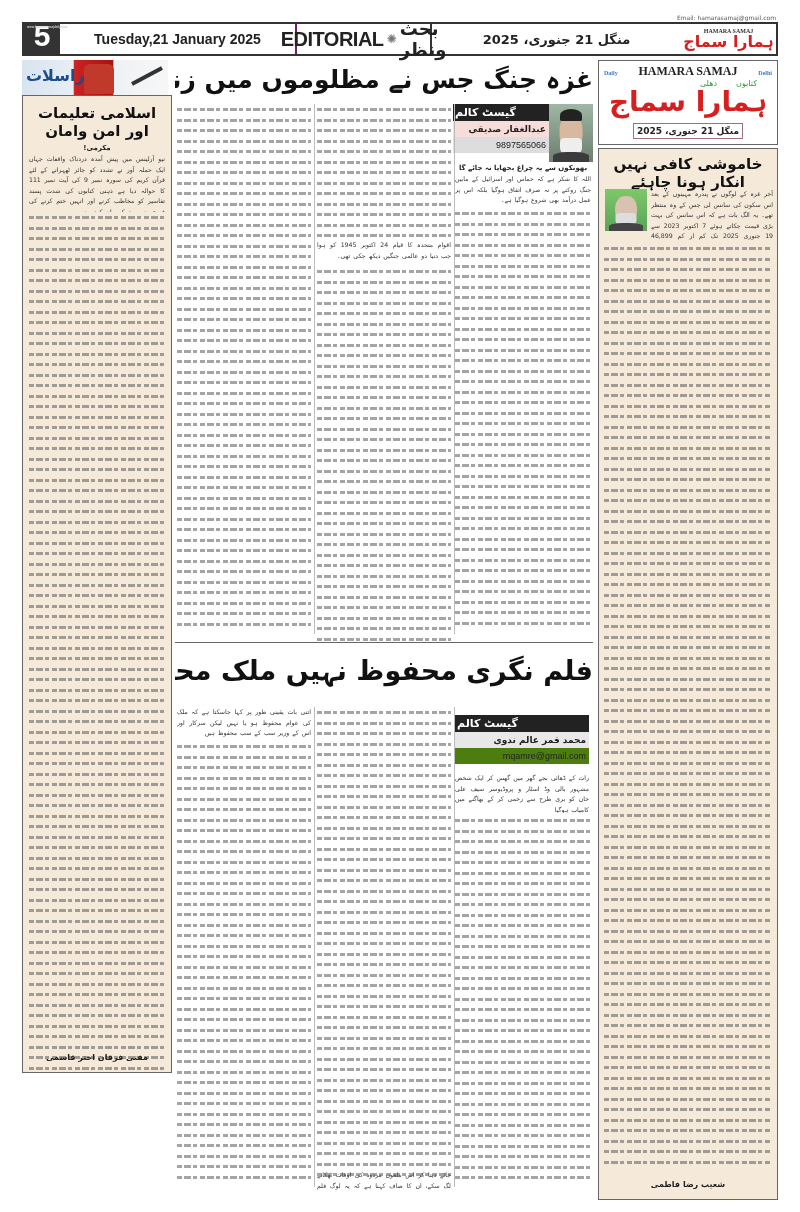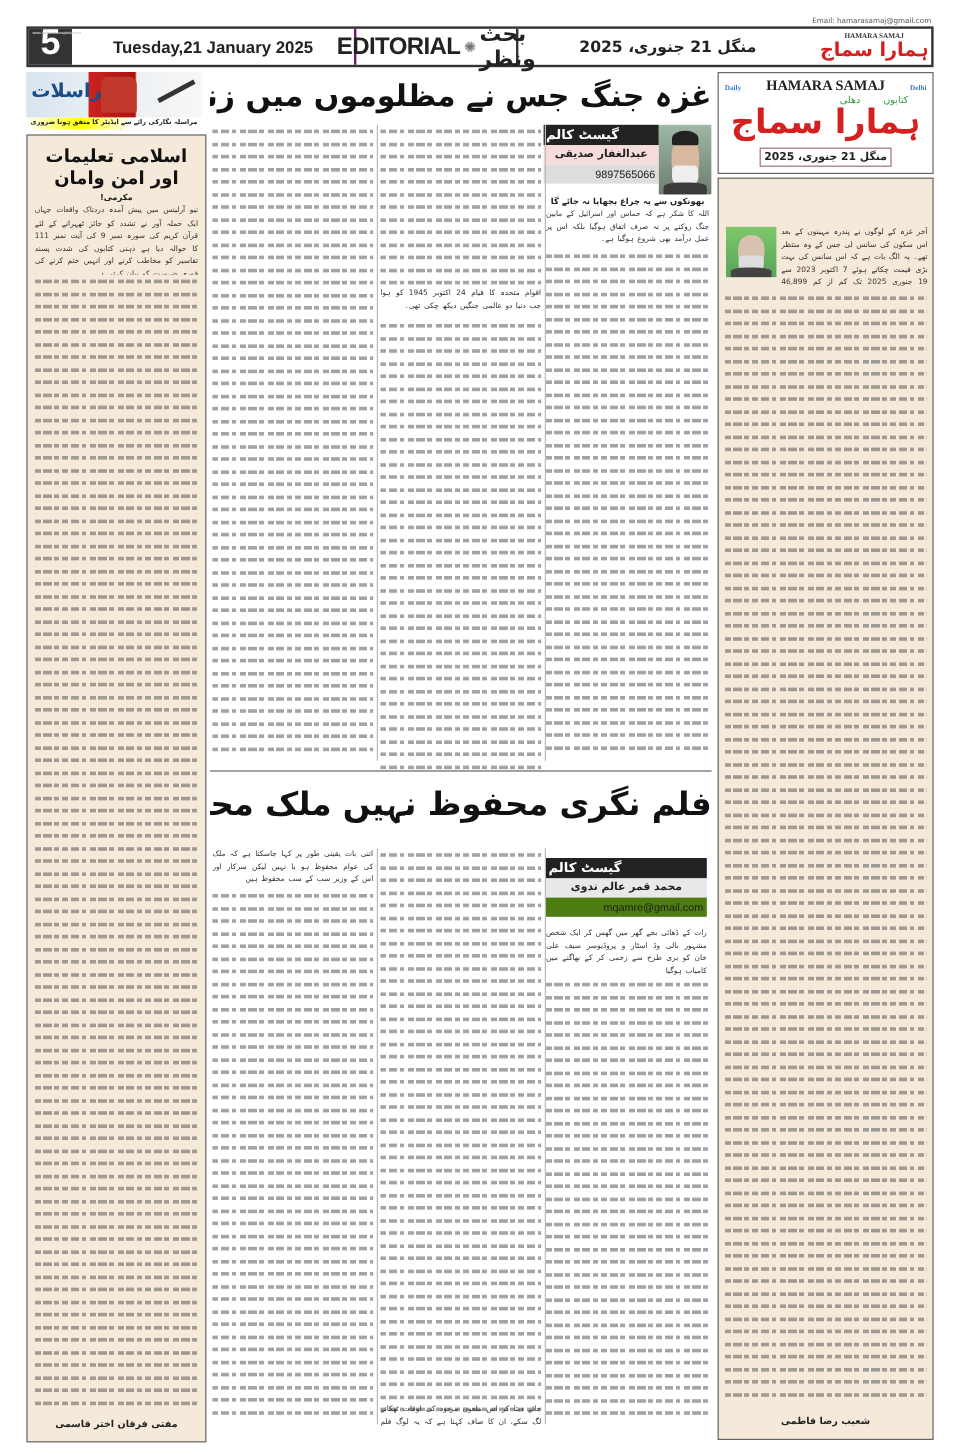--- a/index.html
+++ b/index.html
@@ -18,21 +18,21 @@
 .hdr .logo-sm .t2{font:bold 16px "DejaVu Sans",sans-serif;color:#d42020;line-height:1}
 .col{position:absolute;overflow:hidden}
 .bd{border:1.5px solid #666}
 .ur-txt{direction:rtl;text-align:justify;font:6.2px/10.5px "DejaVu Sans",sans-serif;color:#333;word-spacing:1px}
 .lines{display:flex;flex-direction:column;gap:0}
 .line{height:10.5px;border-bottom:0;position:relative}
 .line::after{content:"";position:absolute;left:2px;right:2px;top:4px;height:3px;background:repeating-linear-gradient(90deg,#5a5a5a 0 5px,transparent 5px 7px,#5a5a5a 7px 14px,transparent 14px 16px,#5a5a5a 16px 20px,transparent 20px 23px);opacity:.55}
 .beige{background:#f5e9d9}
 .headline{direction:rtl;font-weight:bold;text-align:center;color:#111}
 .gk{background:#222;color:#fff;font:bold 11px "DejaVu Sans",sans-serif;text-align:left;direction:rtl;padding:2px}
-.gk-name{background:#f7dcdc;font:bold 9px "DejaVu Sans",sans-serif;text-align:center;direction:rtl;padding:3px;color:#222}
+.gk-name{background:#f7dcdc;font:bold 9px "DejaVu Sans",sans-serif;text-align:right;direction:rtl;padding:3px;color:#222}
 .gk-ph{background:#ddd;font:9px "Liberation Sans",sans-serif;text-align:right;padding:3px}
 .photo{background:linear-gradient(180deg,#9fb7a5 0%,#6d7f70 100%);position:relative;overflow:hidden}
 .photo .face{position:absolute;left:50%;top:18%;width:52%;height:62%;transform:translateX(-50%);background:#d8b9a0;border-radius:45% 45% 40% 40%}
 .photo .cap{position:absolute;left:50%;top:8%;width:50%;height:22%;transform:translateX(-50%);background:#222;border-radius:50% 50% 10% 10%}
 .photo .beard{position:absolute;left:50%;bottom:8%;width:50%;height:34%;transform:translateX(-50%);background:#eee;border-radius:20% 20% 50% 50%}
 .photo .body{position:absolute;left:10%;right:10%;bottom:0;height:18%;background:#3b3b3b;border-radius:40% 40% 0 0}
 .sub{direction:rtl;font:bold 7px "DejaVu Sans",sans-serif;text-align:center;color:#222}
 .byline{direction:rtl;font:bold 8px "DejaVu Sans",sans-serif;text-align:center;color:#222}
 .vrule{position:absolute;width:1px;background:#bbb}
 </style>
@@ -58,21 +58,21 @@
   </div>
 </div>
 
 <div class="col" style="left:22px;top:60px;width:146px;height:38px;background:linear-gradient(90deg,#d8e4ef 0%,#e7eef5 35%,#c22 36%,#a11 62%,#eef1f4 63%,#f7f7f7 100%)">
   <span style="position:absolute;left:4px;top:6px;font:bold 16px 'DejaVu Sans',sans-serif;color:#1a4d8a;direction:rtl">مراسلات</span>
   <span style="position:absolute;left:62px;top:4px;width:30px;height:30px;background:#c0392b;border-radius:6px 6px 2px 2px"></span>
   <span style="position:absolute;left:108px;top:14px;width:34px;height:4px;background:#333;transform:rotate(-28deg)"></span>
 </div>
 <div class="col" style="left:22px;top:98px;width:146px;height:10px;font:bold 5.5px 'DejaVu Sans',sans-serif;direction:rtl;text-align:center;color:#222;background:linear-gradient(90deg,#fff 0%,#ff0 30%,#fff 60%)">مراسلہ نگارکی رائے سے ایڈیٹر کا متفق ہونا ضروری نہیں</div>
 
-<div class="col bd beige" style="left:22px;top:112px;width:150px;height:1090px">
+<div class="col bd beige" style="left:22px;top:95px;width:150px;height:978px">
   <div class="headline" style="font-size:15px;padding:8px 2px 4px">اسلامی تعلیمات اور امن وامان</div>
   <div class="sub" style="font-size:7px">مکرمی!</div>
   <div class="ur-txt" style="padding:2px 6px;height:60px;overflow:hidden">نیو آرلینس میں پیش آمدہ دردناک واقعات جہاں ایک حملہ آور نے تشدد کو جائز ٹھہرانے کے لئے قرآن کریم کی سورہ نمبر 9 کی آیت نمبر 111 کا حوالہ دیا ہے ذہنی کتابوں کی شدت پسند تفاسیر کو مخاطب کرنے اور انہیں ختم کرنے کی فوری ضرورت کو بیان کرتی ہے</div>
   <div class="lines" style="padding:0 4px">
     <div class="line"></div>
       <div class="line"></div>
       <div class="line"></div>
       <div class="line"></div>
       <div class="line"></div>
       <div class="line"></div>
@@ -493,20 +493,21 @@
   </div>
   <div style="position:relative;height:44px;text-align:center">
     <span style="position:absolute;right:20px;top:0;font:8px 'DejaVu Sans',sans-serif;color:#2a9a3a">کتابوں</span>
     <span style="position:absolute;right:60px;top:0;font:8px 'DejaVu Sans',sans-serif;color:#2a9a3a">دھلی</span>
     <span style="display:block;font:bold 28px/46px 'DejaVu Sans',sans-serif;color:#d42020;direction:rtl">ہمارا سماج</span>
   </div>
   <div style="margin:0 auto;width:110px;border:1px solid #a07080;text-align:center;font:bold 9px/14px 'DejaVu Sans',sans-serif;direction:rtl">منگل 21 جنوری، 2025</div>
 </div>
 
 <div class="col bd beige" style="left:598px;top:148px;width:180px;height:1052px">
+  <div class="headline" style="font-size:15px;padding:6px 2px 6px">خاموشی کافی نہیں انکار ہونا چاہئے</div>
   <div class="photo" style="position:absolute;left:6px;top:40px;width:42px;height:42px;background:linear-gradient(180deg,#7ec86a 0%,#5aa35a 100%)">
     <div class="face" style="background:#d9c2b0;top:16%"></div>
       <div class="beard" style="background:#ddd"></div>
       <div class="body" style="background:#444"></div>
   </div>
   <div class="ur-txt" style="position:absolute;right:4px;top:40px;width:122px;height:52px;overflow:hidden">آخر غزہ کے لوگوں نے پندرہ مہینوں کے بعد اس سکون کی سانس لی جس کے وہ منتظر تھے۔ یہ الگ بات ہے کہ اس سانس کی بہت بڑی قیمت چکاتے ہوئے 7 اکتوبر 2023 سے 19 جنوری 2025 تک کم از کم 46,899 فلسطینی ہلاک اور 110,725 زخمی ہوئے</div>
   <div class="lines" style="position:absolute;left:3px;right:3px;top:94px">
     <div class="line"></div>
       <div class="line"></div>
       <div class="line"></div>

